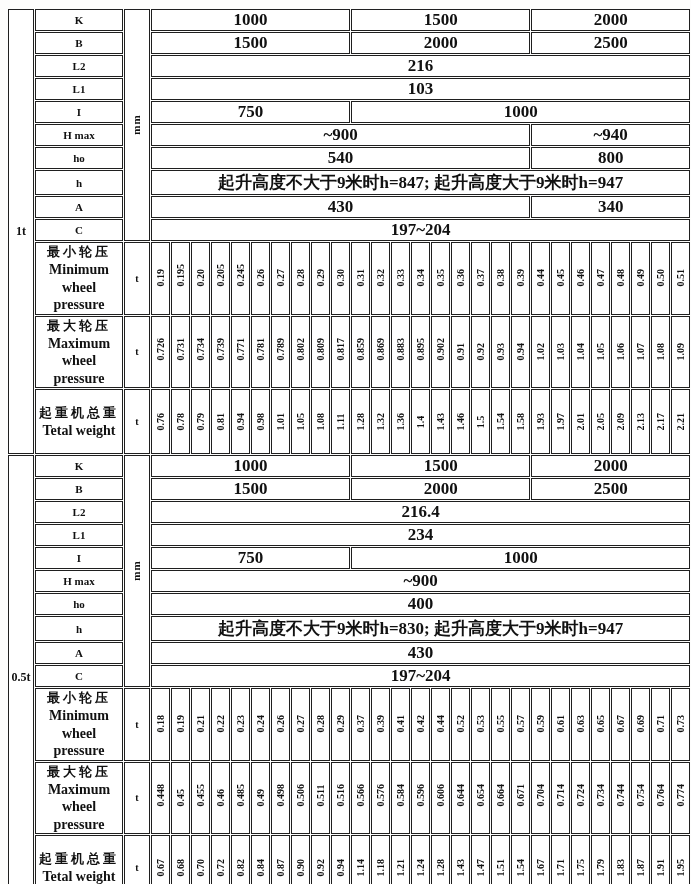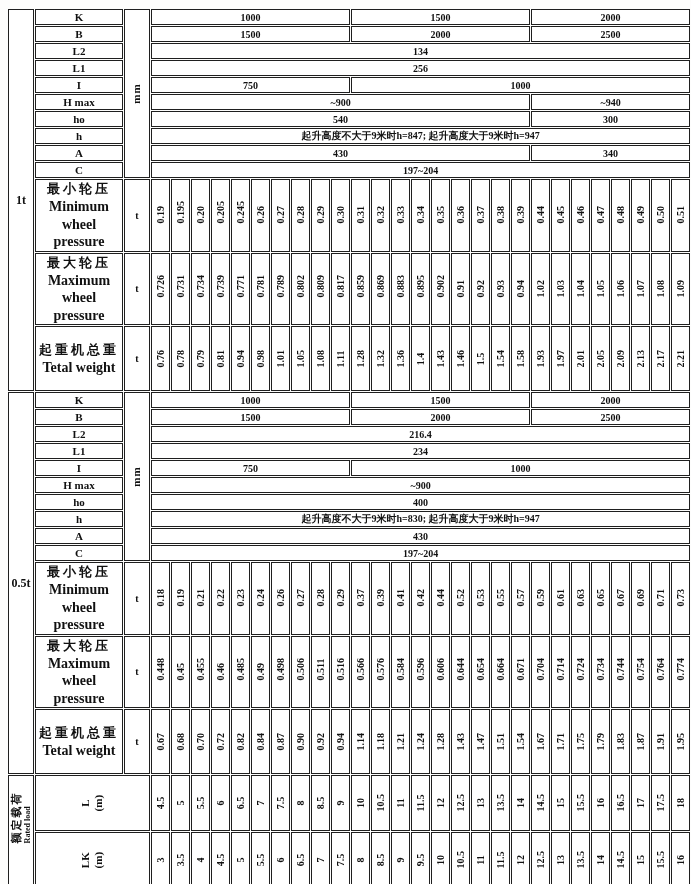--- a/index.html
+++ b/index.html
@@ -5,21 +5,21 @@
   html,body{margin:0;padding:0;background:#ffffff;}
   body{font-family:"Liberation Serif", serif; color:#111;}
   .sheet{width:691px;height:884px;box-sizing:border-box;padding:8px 7px;background:#fdfdfc;}
   table{border-collapse:separate;border-spacing:1px;table-layout:fixed;width:676px;background:#fdfdfc;}
   td{border:1px solid #1f1f1f;padding:0;text-align:center;vertical-align:middle;background:#fff;overflow:visible;}
   tr.param-row td{height:14px;}
   tr.data-row td{height:63px;}
   tr.footer-row td{height:54px;}
   .load-cell{font-weight:bold;font-size:12px;margin-left:36px;}
   .pname{font-weight:bold;font-size:11px;}
-  .pval{font-weight:bold;font-size:10px;font-family:Liberation Serif, serif;}
+  .pval{font-weight:bold;font-size:17px;font-family:Liberation Serif, serif;}
   .rlabel .zh{font-size:13px;font-weight:bold;letter-spacing:3px;}
   .rlabel .en{font-size:14px;font-weight:bold;line-height:1.25;}
   .unit-t{font-weight:bold;font-size:10px;}
   .vtext{display:block;width:100%;text-align:center;transform:rotate(-90deg);white-space:nowrap;font-weight:bold;}
   .vtext div{line-height:1.2;}
   .num{font-size:10px;}
   .unit-v{font-size:11px;letter-spacing:1px;}
   .spanlbl{font-size:11px;}
   .rated div:first-child{font-size:11px;letter-spacing:2px;}
   .rated div:last-child{font-size:8px;}
@@ -75,40 +75,40 @@
           <td class="pval" colspan="8">2000</td>
         </tr>
         <tr class="param-row">
           <td class="pname">B</td>
           <td class="pval" colspan="10">1500</td>
           <td class="pval" colspan="9">2000</td>
           <td class="pval" colspan="8">2500</td>
         </tr>
         <tr class="param-row">
           <td class="pname">L2</td>
-          <td class="pval" colspan="27">134</td>
+          <td class="pval" colspan="27">216</td>
         </tr>
         <tr class="param-row">
           <td class="pname">L1</td>
-          <td class="pval" colspan="27">256</td>
+          <td class="pval" colspan="27">103</td>
         </tr>
         <tr class="param-row">
           <td class="pname">I</td>
           <td class="pval" colspan="10">750</td>
           <td class="pval" colspan="17">1000</td>
         </tr>
         <tr class="param-row">
           <td class="pname">H max</td>
           <td class="pval" colspan="19">~900</td>
           <td class="pval" colspan="8">~940</td>
         </tr>
         <tr class="param-row">
           <td class="pname">ho</td>
           <td class="pval" colspan="19">540</td>
-          <td class="pval" colspan="8">300</td>
+          <td class="pval" colspan="8">800</td>
         </tr>
         <tr class="param-row">
           <td class="pname">h</td>
           <td class="pval" colspan="27">起升高度不大于9米时h=847; 起升高度大于9米时h=947</td>
         </tr>
         <tr class="param-row">
           <td class="pname">A</td>
           <td class="pval" colspan="19">430</td>
           <td class="pval" colspan="8">340</td>
         </tr>

